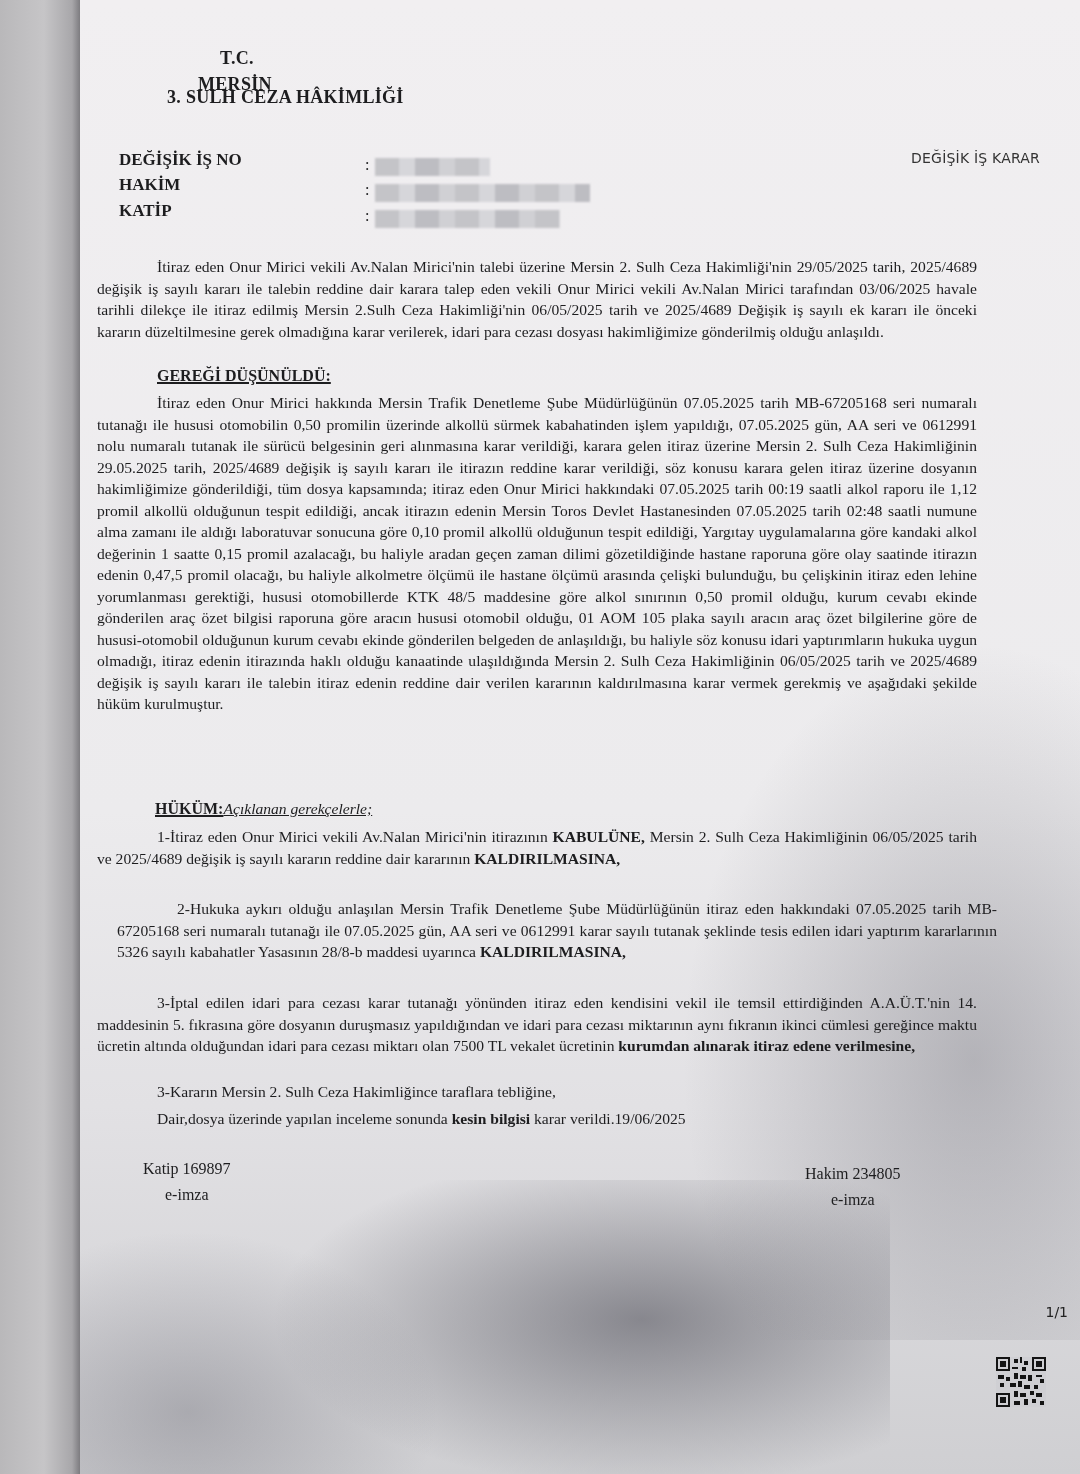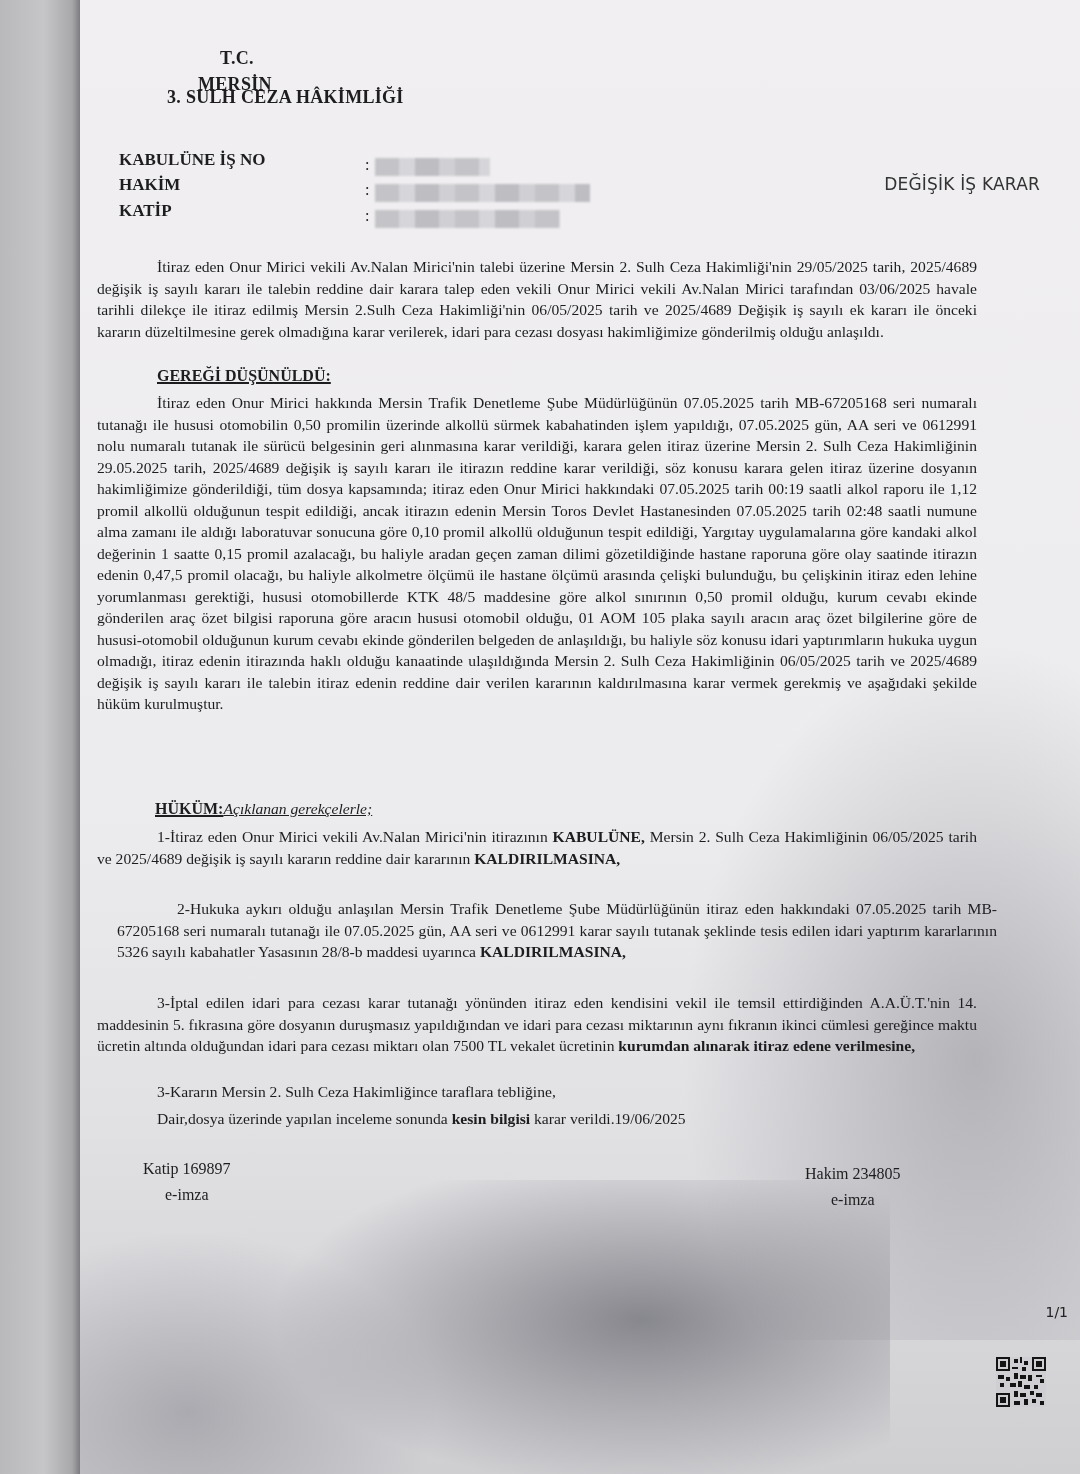--- a/index.html
+++ b/index.html
@@ -34,21 +34,21 @@
   .hdr { position:absolute; font-weight:bold; font-size:18px; letter-spacing:0.3px; }
   .h-tc { left:125px; top:48px; }
   .h-mersin { left:103px; top:74px; }
   .h-court { left:28px; top:87px;margin-left:44px; }
 
   .meta-label { position:absolute; left:24px; font-weight:bold; font-size:17px; }
   .colon { position:absolute; left:270px; font-size:16px; }
   .blur { position:absolute; left:280px; height:18px;
     background:repeating-linear-gradient(90deg,#c4c4c8 0 24px,#d6d6da 24px 40px,#bdbdc2 40px 64px,#d0d0d4 64px 80px);
     filter:blur(1.2px); }
-  .doc-type { position:absolute; right:-70px; top:150px; font-family:"DejaVu Sans", sans-serif; font-size:17px; color:#333; letter-spacing:0.2px;margin-top:24px; }
+  .doc-type { position:absolute; right:-70px; top:150px; font-family:"DejaVu Sans", sans-serif; font-size:14px; color:#333; letter-spacing:0.2px; }
 
   .para { position:absolute; left:2px; width:880px; font-size:15.6px; line-height:21.5px; text-align:justify; }
   .indent { text-indent:60px; }
   .heading-u { font-weight:bold; text-decoration:underline; text-decoration-thickness:2px; font-size:16px; }
   b { font-weight:bold; }
 
   .sig { position:absolute; font-size:16px; text-align:center; }
   .pageno { position:absolute; right:48px; top:1304px; font-family:"DejaVu Sans", sans-serif; font-size:14px; color:#222; }
   .qr { position:absolute; right:70px; top:1357px; width:50px; height:50px; }
 </style>
@@ -62,21 +62,21 @@
   <div class="shadow sh2"></div>
   <div class="shadow sh3"></div>
 
   <div class="content">
     <div class="hdr h-tc">T.C.</div>
     <div class="hdr h-mersin">MERSİN</div>
     <div class="hdr h-court">3. SULH CEZA HÂKİMLİĞİ</div>
 
     <div class="doc-type">DEĞİŞİK İŞ KARAR</div>
 
-    <div class="meta-label" style="top:150px;">KABULÜNE İŞ NO</div>
+    <div class="meta-label" style="top:150px;">DEĞİŞİK İŞ NO</div>
     <div class="colon" style="top:156px;">:</div>
     <div class="blur" style="top:158px;width:115px;"></div>
 
     <div class="meta-label" style="top:175px;">HAKİM</div>
     <div class="colon" style="top:181px;">:</div>
     <div class="blur" style="top:184px;width:215px;"></div>
 
     <div class="meta-label" style="top:201px;">KATİP</div>
     <div class="colon" style="top:207px;">:</div>
     <div class="blur" style="top:210px;width:185px;"></div>

